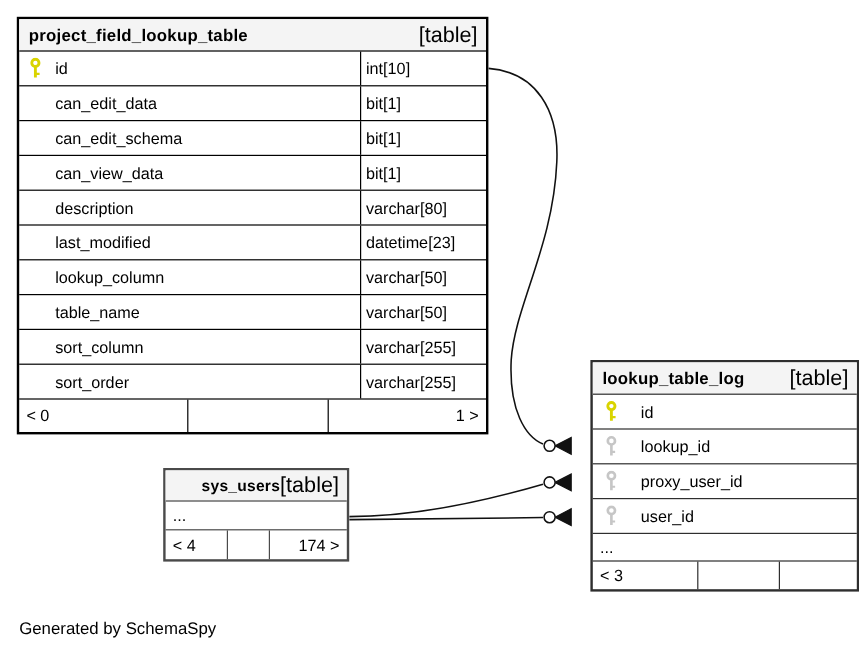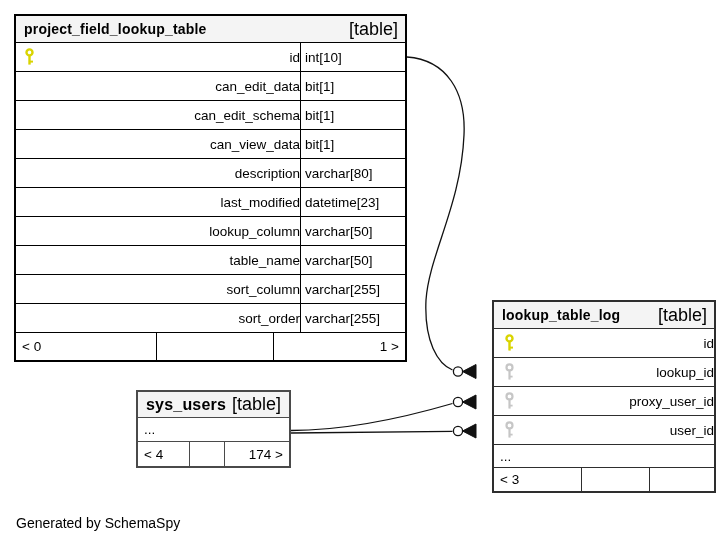--- a/index.html
+++ b/index.html
@@ -17,21 +17,21 @@
   }
   .secondary .tbl-header{border-bottom-color:#2e2e2e;}
   .tertiary .tbl-header{border-bottom-color:#4a4a4a;}
   .tbl-title{font-weight:bold;letter-spacing:0.2px;}
   .tbl-badge{font-size:18px;font-weight:normal;}
   .row{
     display:flex;align-items:center;height:29px;box-sizing:border-box;
     border-bottom:1px solid #000;font-size:13.5px;
   }
   .secondary .row{border-bottom-color:#2e2e2e;}
-  .name-cell{flex:1;display:flex;align-items:center;padding-left:8px;height:100%;justify-content:space-between;}
+  .name-cell{flex:1;display:flex;align-items:center;padding-left:8px;height:100%;}
   .secondary .name-cell{padding-left:10px;}
   .keyspot{width:22px;display:flex;align-items:center;flex:0 0 auto;}
   .secondary .keyspot{width:30px;}
   .type-cell{
     width:105px;flex:0 0 auto;border-left:1px solid #000;height:100%;
     display:flex;align-items:center;padding-left:4px;box-sizing:border-box;
   }
   .ellipsis-row{
     display:flex;align-items:center;box-sizing:border-box;
     border-bottom:1px solid #2e2e2e;font-size:13.5px;padding-left:6px;
@@ -57,21 +57,21 @@
   #tbl-lookup .tbl-header{height:27px;}
   #tbl-lookup .ellipsis-row{height:23px;}
   #tbl-lookup .tbl-footer{height:23px;}
   #tbl-lookup .fcell.left{width:87px;}
   #tbl-lookup .fcell.mid{width:68px;}
   #tbl-lookup .fcell.right{flex:1;}
 
   
   #tbl-sys{left:136px;top:390px;width:155px;}
   #tbl-sys .tbl-header{height:26px;padding:0 8px;}
-  #tbl-sys .tbl-title{font-size:16px;}
+  #tbl-sys .tbl-title{font-size:13px;margin-left:22px;}
   #tbl-sys .ellipsis-row{height:24px;}
   #tbl-sys .tbl-footer{height:24px;}
   #tbl-sys .fcell.left{width:51px;}
   #tbl-sys .fcell.mid{width:35px;}
   #tbl-sys .fcell.right{flex:1;}
 
   .wires{position:absolute;left:0;top:0;pointer-events:none;}
   .wire{fill:none;stroke:#111;stroke-width:1.3;}
   .wire-dot{fill:#fff;stroke:#111;stroke-width:1.3;}
   .crowfoot{fill:#111;stroke:#111;stroke-width:1;}

